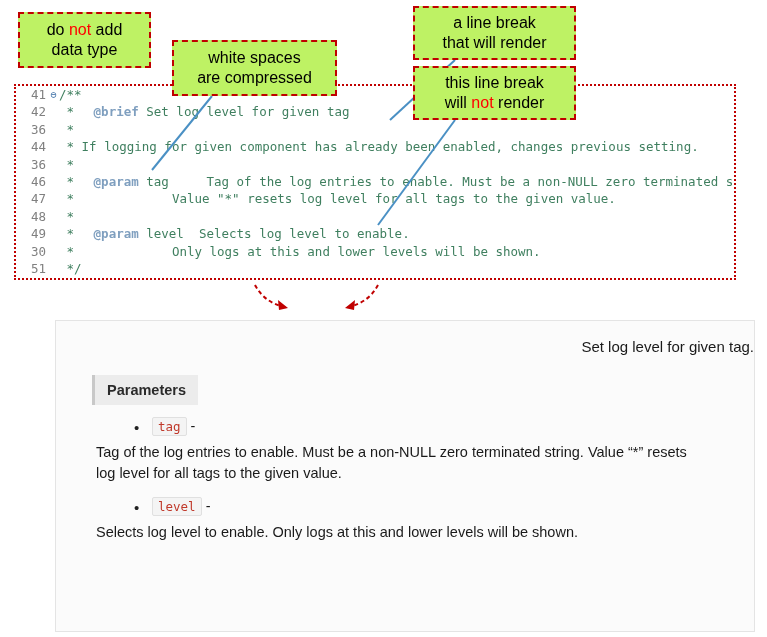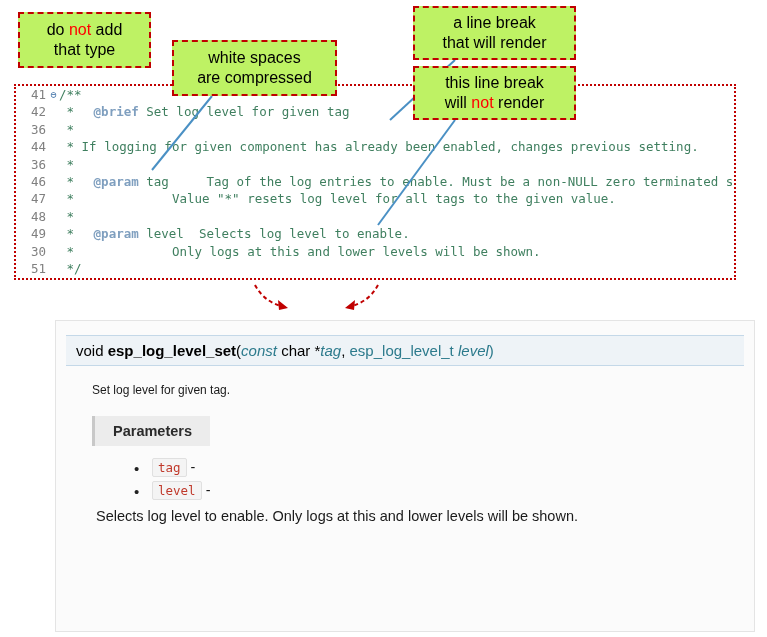--- a/index.html
+++ b/index.html
@@ -167,30 +167,31 @@
     font-style: italic;
   }
   #doc-signature .teal {
     color: #2c7a8c;
   }
   #doc-signature .ital {
     font-style: italic;
   }
   .doc-para {
     margin: 16px 0 0 36px;
-    font-size: 12px;
+    font-size: 15px;
     color: #1a1a1a;
     line-height: 1.35;
+    text-align: right;
   }
   #params-header {
     margin: 18px 0 0 36px;
     display: inline-block;
     background: #ececec;
     border-left: 3px solid #c8c8c8;
-    padding: 7px 18px;
+    padding: 7px 12px;
     font-size: 14.5px;
     font-weight: bold;
     color: #2b2b2b;
   }
   .param-list {
     margin: 12px 0 0 0;
     padding: 0;
     list-style: none;
   }
   .param-item {
@@ -243,21 +244,21 @@
 
   <path d="M 255 285 C 263 300 275 305 288 308" stroke="#c00000" stroke-width="2" fill="none" stroke-dasharray="4,3"></path>
   <polygon points="288,308 278,300 279,310" fill="#c00000"></polygon>
   <path d="M 378 285 C 370 300 358 305 345 308" stroke="#c00000" stroke-width="2" fill="none" stroke-dasharray="4,3"></path>
   <polygon points="345,308 355,300 354,310" fill="#c00000"></polygon>
 </svg>
 
 <div class="callout" id="callout-datatype">
   <div>
     <span>do </span><span class="red">not</span><span> add</span><br>
-    <span>that type</span>
+    <span>data type</span>
   </div>
 </div>
 
 <div class="callout" id="callout-whitespace">
   <div>
     <span>white spaces</span><br>
     <span>are  compressed</span>
   </div>
 </div>
 
@@ -287,26 +288,24 @@
       <div class="code-row"><span class="gutter">48</span><span class="fold"></span><span class="code-text"><span> *</span></span></div>
       <div class="code-row"><span class="gutter">49</span><span class="fold"></span><span class="code-text"><span> * </span><span class="jdoc-tag">@param</span><span> level  Selects log level to enable.</span></span></div>
       <div class="code-row"><span class="gutter">30</span><span class="fold"></span><span class="code-text"><span> *             Only logs at this and lower levels will be shown.</span></span></div>
       <div class="code-row"><span class="gutter">51</span><span class="fold"></span><span class="code-text"><span> */</span></span></div>
       <div class="code-row"><span class="gutter">52</span><span class="fold"></span><span class="code-text src"><span></span><span class="kw">void</span><span> esp_log_level_set(</span><span class="kw">const</span><span> </span><span class="kw">char</span><span>* tag, esp_log_level_t level);</span></span></div>
     </div>
 </div>
 
 <div id="doc-pane">
 
-  <div id="doc-signature">
-    <span>void </span><span class="fname">esp_log_level_set</span><span>(</span><span class="tealkw">const</span><span> char *</span><span class="teal ital">tag</span><span>, </span><span class="teal">esp_log_level_t </span><span class="teal ital">level</span><span class="teal">)</span>
-  </div>
 
   <div class="doc-para">Set log level for given tag.</div>
 
   <div id="params-header">Parameters</div>
 
   <ul class="param-list" id="param-list">
       <li class="param-item"><span class="bullet">•</span><span class="param-name">tag</span><span class="param-dash">-</span></li>
+      <div class="param-desc">Tag of the log entries to enable. Must be a non-NULL zero terminated string. Value “*” resets log level for all tags to the given value.</div>
       <li class="param-item"><span class="bullet">•</span><span class="param-name">level</span><span class="param-dash">-</span></li>
       <div class="param-desc">Selects log level to enable. Only logs at this and lower levels will be shown.</div>
     </ul>
 </div>
 
 </body></html>

